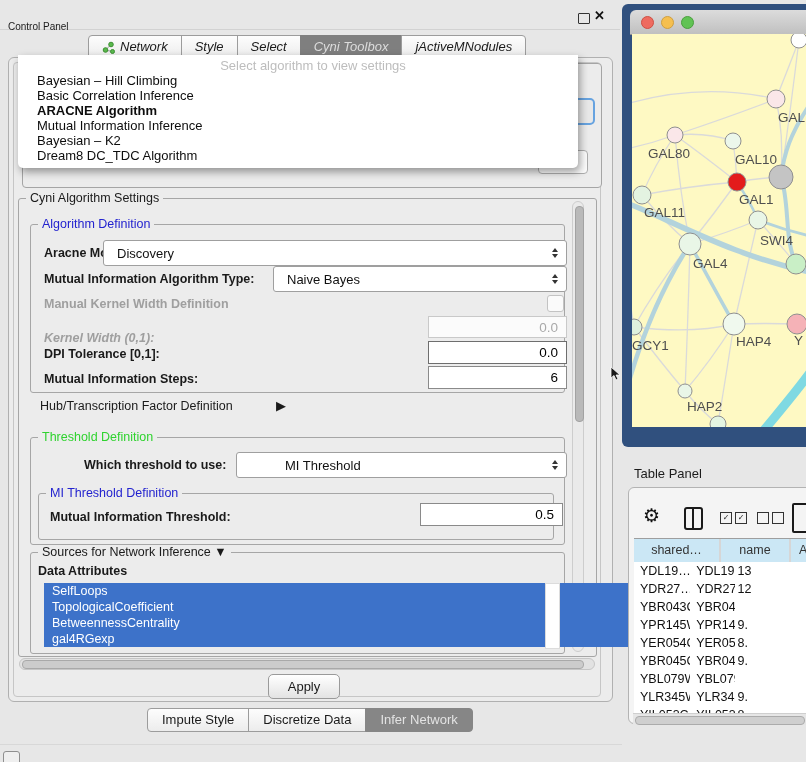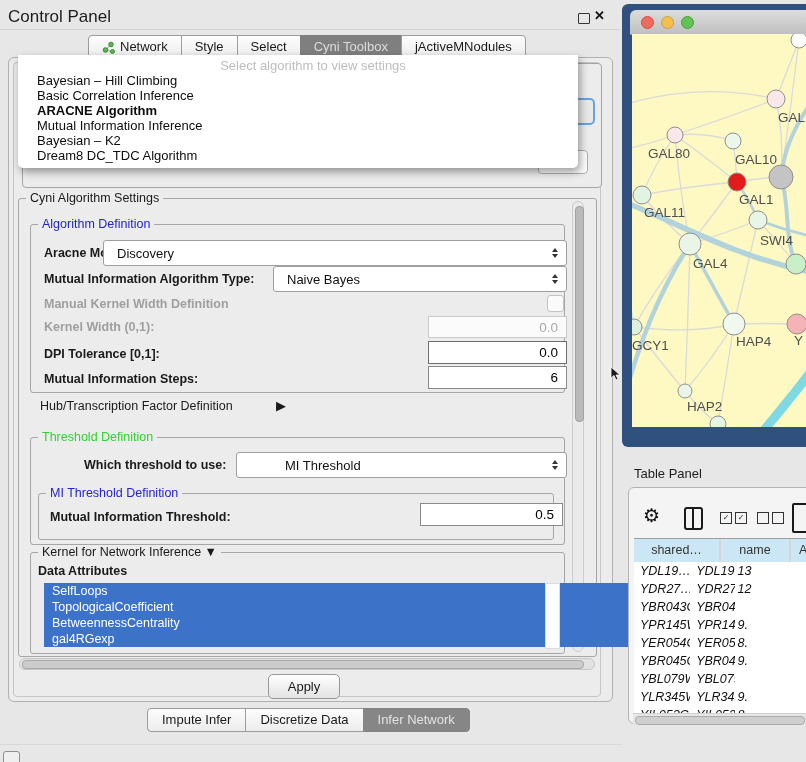--- a/index.html
+++ b/index.html
@@ -1,24 +1,24 @@
 <!DOCTYPE html>
 <html><head>
 <meta charset="utf-8">
 <style>
   html,body{margin:0;padding:0;background:#e7e7e7;}
   #root{position:relative;width:806px;height:762px;overflow:hidden;background:#e7e7e7;
         font-family:"Liberation Sans",sans-serif;color:#1a1a1a;}
   .abs{position:absolute;}
   
   .cp-titlebar{left:0;top:0;width:620px;height:29px;border-bottom:1px solid #d2d2d2;}
-  .cp-title{left:8px;top:7px;font-size:17px;color:#1c1c1c;}
+  .cp-title{left:8px;top:21px;font-size:10px;color:#1c1c1c;}
   .float-ico{left:578px;top:13px;width:10px;height:9px;border:1.5px solid #333;border-radius:1px;}
   .close-ico{left:594px;top:8px;font-size:13px;font-weight:bold;color:#111;}
-  .tabbar{left:88px;top:35px;display:flex;z-index:6;}
+  .tabbar{left:88px;top:35px;display:flex;z-index:6;font-style:italic;}
   .tab{height:22px;line-height:22px;padding:0 13px;font-size:13px;background:linear-gradient(#fdfdfd,#ececec);
        border:1px solid #9c9c9c;margin-right:-1px;display:flex;align-items:center;}
   .tab:first-child{border-radius:4px 0 0 0;}
   .tab:last-child{border-radius:0 4px 0 0;}
   .tab.sel{background:#7f7f7f;color:#dcdcdc;border-color:#7f7f7f;}
   .tabicon{margin-right:5px;display:inline-flex;}
   .panel-outer{left:8px;top:57px;width:603px;height:643px;border:1px solid #b0b0b0;border-radius:6px;background:#ececec;}
   .panel-inner{left:13px;top:62px;width:586px;height:633px;border:1px solid #c6c6c6;border-radius:4px;}
   
   .frag-group{left:22px;top:63px;width:578px;height:123px;border:1px solid #a5a5a5;border-radius:4px;background:#ececec;z-index:10;}
@@ -80,21 +80,21 @@
   .gear{left:643px;top:504px;font-size:19px;color:#111;}
   .splitico{left:684px;top:507px;width:15px;height:19px;border:2px solid #1a1a1a;border-radius:3px;}
   .splitico::after{content:"";position:absolute;left:6px;top:0;width:2px;height:100%;background:#1a1a1a;}
   .ckrow{position:absolute;display:flex;gap:3px;}
   .ckbox{width:10px;height:10px;border:1.5px solid #333;font-size:8px;line-height:9px;text-align:center;color:#222;}
   .docico{left:792px;top:503px;width:18px;height:26px;border:2px solid #1a1a1a;border-radius:2px;background:#f4f4f4;}
   .tbl-head{left:634px;top:538px;display:flex;border-top:1px solid #9e9e9e;border-bottom:1px solid #9e9e9e;background:#d6d6d6;}
   .th{height:23px;line-height:23px;background:#cbe7f5;font-size:12.5px;color:#333;text-align:center;margin-right:2px;overflow:hidden;white-space:nowrap;}
   .th.left{text-align:left;padding-left:8px;box-sizing:border-box;}
   .tbl-body{left:634px;top:562px;width:172px;height:151px;background:#fff;overflow:hidden;}
-  .tr{display:flex;height:18px;font-style:italic;}
+  .tr{display:flex;height:18px;}
   .td{font-size:12.5px;line-height:18px;color:#101010;padding-left:6px;box-sizing:border-box;overflow:hidden;white-space:nowrap;}
   .td.num{padding-left:2px;}
   .tp-hscroll{left:633px;top:713px;width:174px;height:11px;background:#e6e6e6;border-top:1px solid #cfcfcf;}
   .tp-hthumb{position:absolute;left:2px;top:1.5px;width:168px;height:7px;background:#cfcfcf;border:1px solid #ababab;border-radius:4px;}
   .cursor{left:610px;top:366px;z-index:99;}
 </style>
 </head>
 <body>
 
 <div id="root">
@@ -175,21 +175,21 @@
     <span class="cv">Naive Bayes</span>
     <span class="stepper">
         <i class="tri-up"></i>
         <i class="tri-dn"></i>
       </span>
   </div>
 
   <span class="lbl dis" style="left:44px;top:297px;">Manual Kernel Width Definition</span>
   <span class="chk" style="left:547px;top:295px;"></span>
 
-  <span class="lbl dis" style="left:44px;top:320px;">Kernel Width (0,1):</span>
+  <span class="lbl dis" style="left:44px;top:331px;font-style:italic;">Kernel Width (0,1):</span>
   <div class="inp dis" style="left:428px;top:316px;width:139px;height:22px;">0.0</div>
 
   <span class="lbl" style="left:44px;top:347px;">DPI Tolerance [0,1]:</span>
   <div class="inp strong" style="left:428px;top:341px;width:139px;height:23px;">0.0</div>
 
   <span class="lbl" style="left:44px;top:372px;">Mutual Information Steps:</span>
   <div class="inp med" style="left:428px;top:366px;width:139px;height:23px;">6</div>
 
   <span class="plain" style="left:40px;top:399px;">Hub/Transcription Factor Definition</span>
   <span class="plain" style="left:276px;top:398px;font-size:13px;">▶</span>
@@ -205,39 +205,39 @@
         <i class="tri-dn"></i>
       </span>
   </div>
 
   <div class="abs grp" style="left:38px;top:493px;width:514px;height:45px;"></div>
   <span class="glab t-blue" style="left:46px;top:486px;">MI Threshold Definition</span>
   <span class="lbl" style="left:50px;top:510px;">Mutual Information Threshold:</span>
   <div class="inp med" style="left:420px;top:503px;width:143px;height:23px;">0.5</div>
 
   <div class="abs grp" style="left:30px;top:552px;width:533px;height:100px;"></div>
-  <span class="glab" style="left:38px;top:545px;"><span>Kernel for Network Inference</span>
+  <span class="glab" style="left:38px;top:545px;"><span>Sources for Network Inference</span>
     <span>▼</span></span>
   <span class="lbl" style="left:38px;top:564px;">Data Attributes</span>
   <div class="attr-list" style="left: 44px; top: 583px; width: 604px; background: rgb(61, 114, 201);" id="attr-list">
       <div class="attr-item">SelfLoops</div>
       <div class="attr-item">TopologicalCoefficient</div>
       <div class="attr-item">BetweennessCentrality</div>
       <div class="attr-item">gal4RGexp</div>
     </div>
   <div class="abs gutter"></div>
 
   <div class="abs hscroll">
     <div class="hthumb"></div>
   </div>
 
   <div class="abs btn">Apply</div>
 
   <div class="abs btabs" id="bottom-tabs">
-      <div class="btab">Impute Infer</div>
+      <div class="btab">Impute Style</div>
       <div class="btab">Discretize Data</div>
       <div class="btab sel">Infer Network</div>
     </div>
   <div class="abs cp-bottom-edge"></div>
   <div class="abs corner-ico"></div>
 
   <svg class="abs cursor" width="13" height="16">
     <path d="M1,1 L1,12 L4,9.5 L6,14 L8,13 L6,9 L10,9 Z" fill="#1a1a1a" stroke="#fff" stroke-width="0.8"></path>
   </svg>
 

